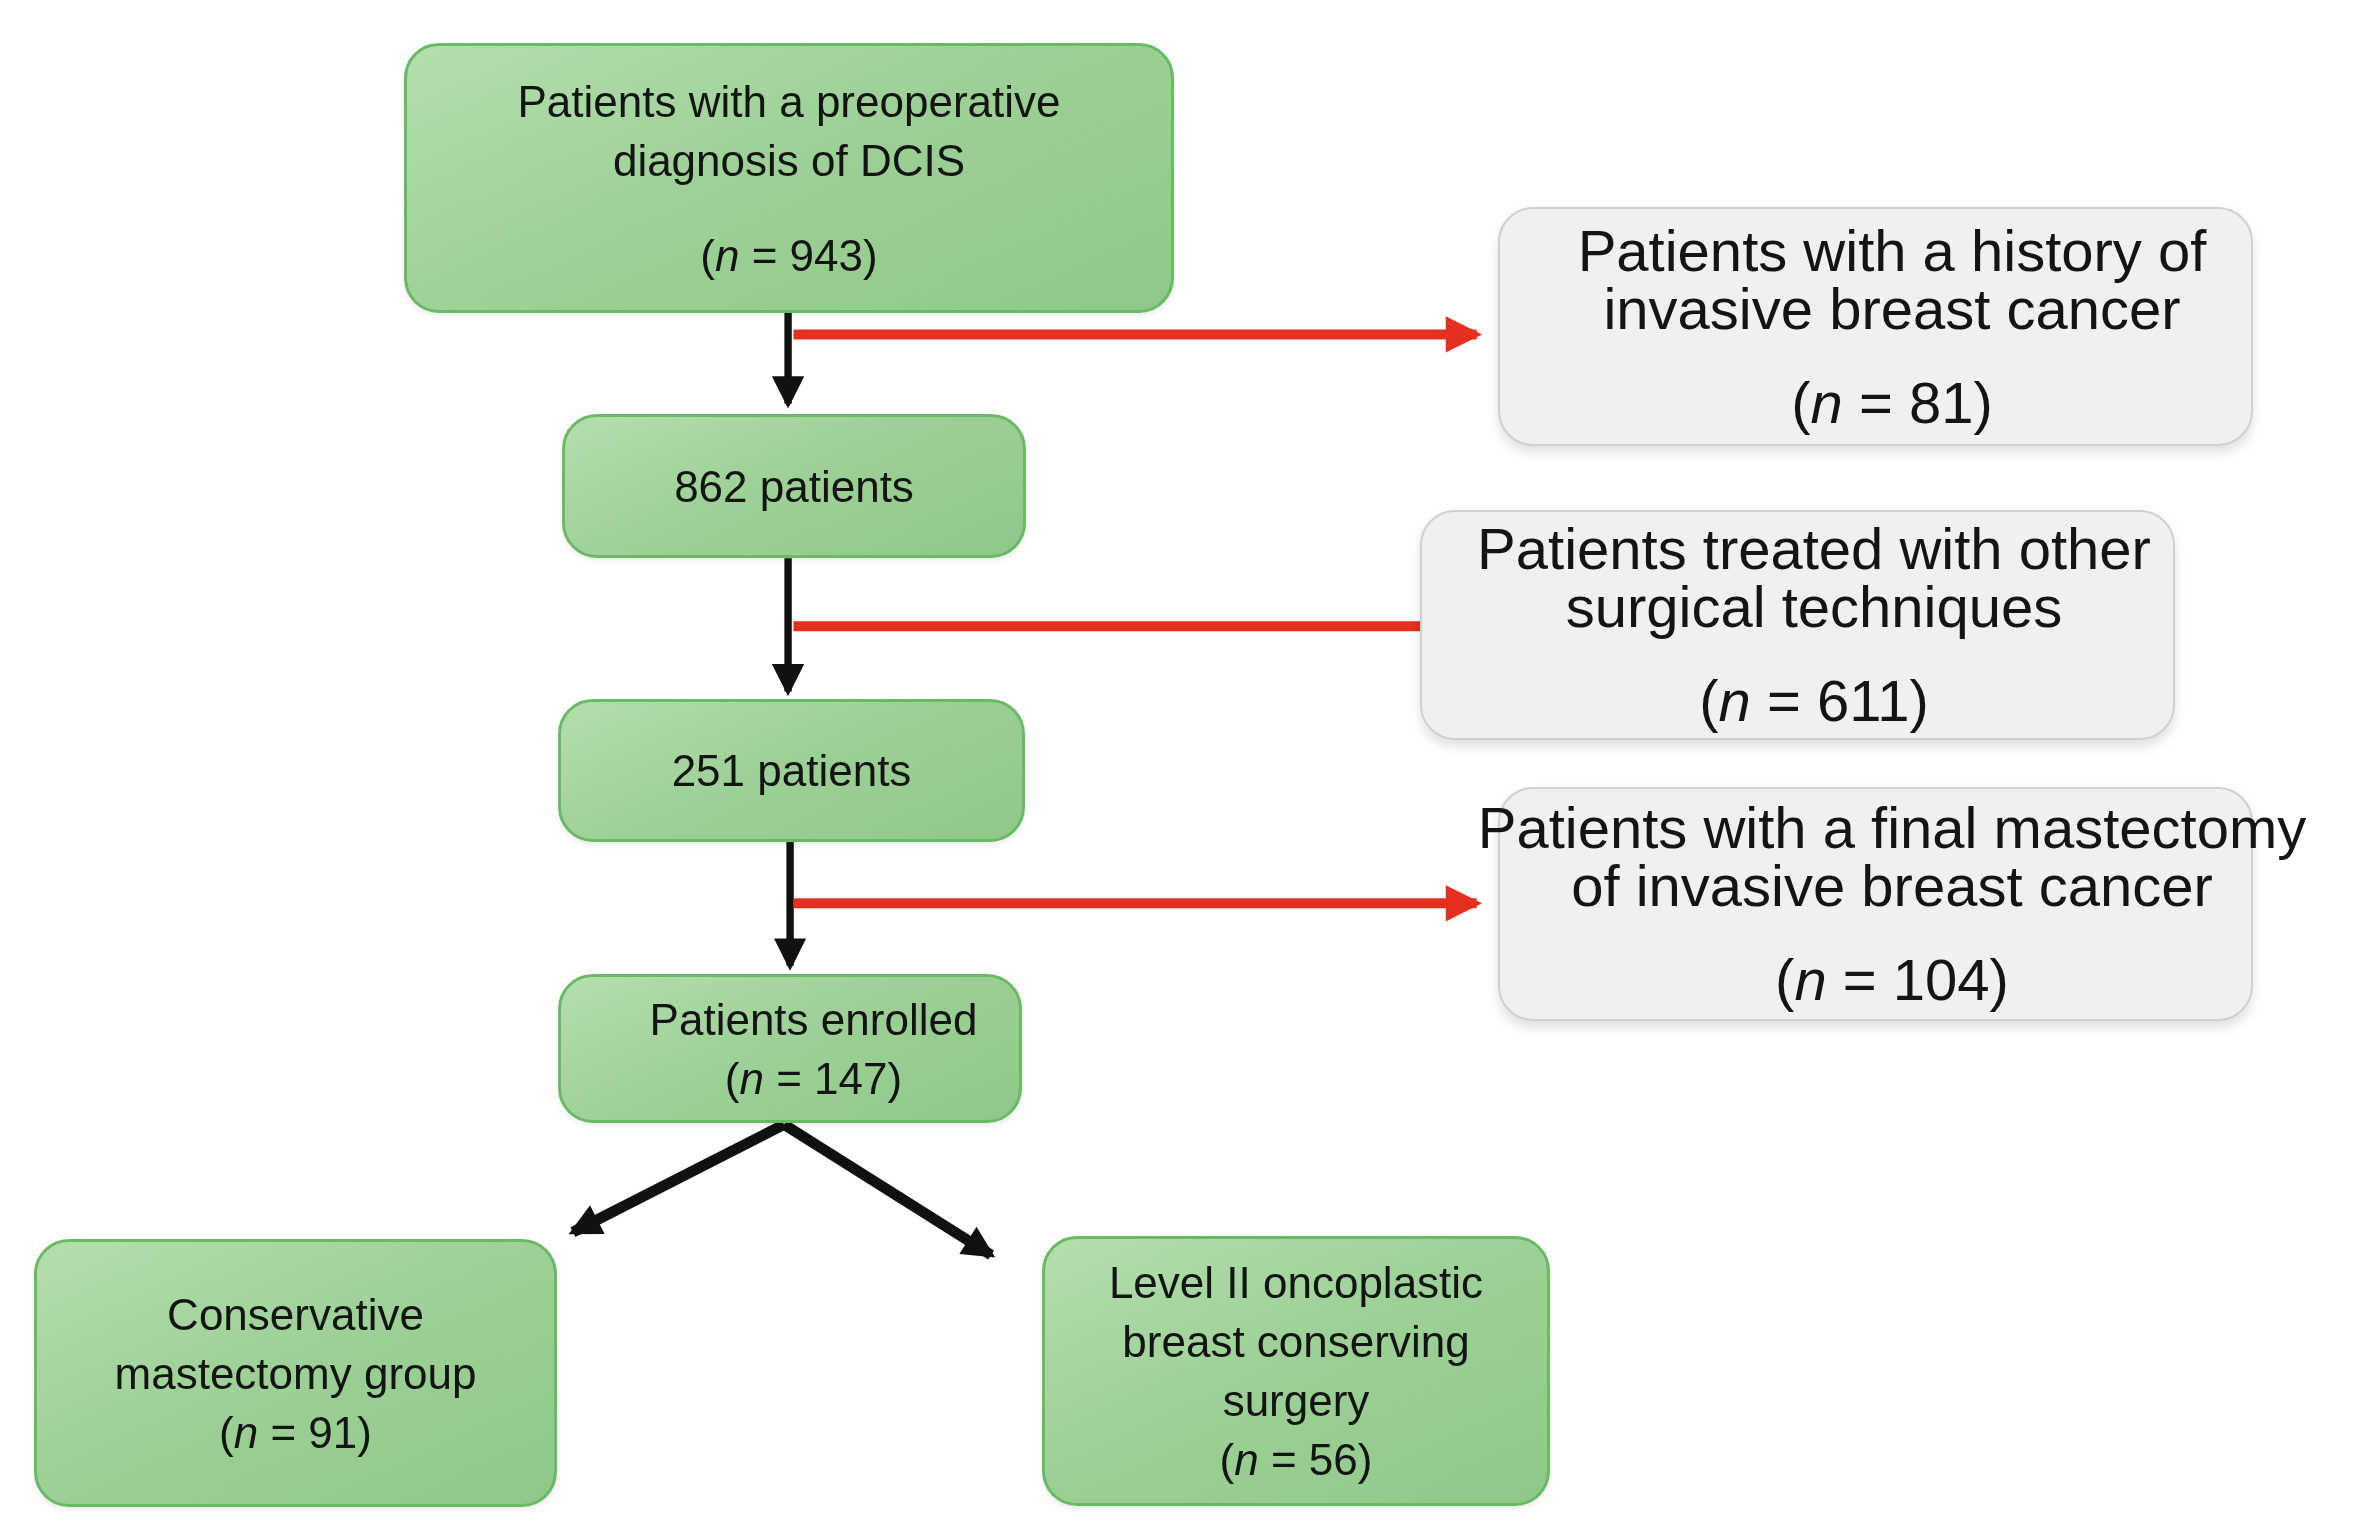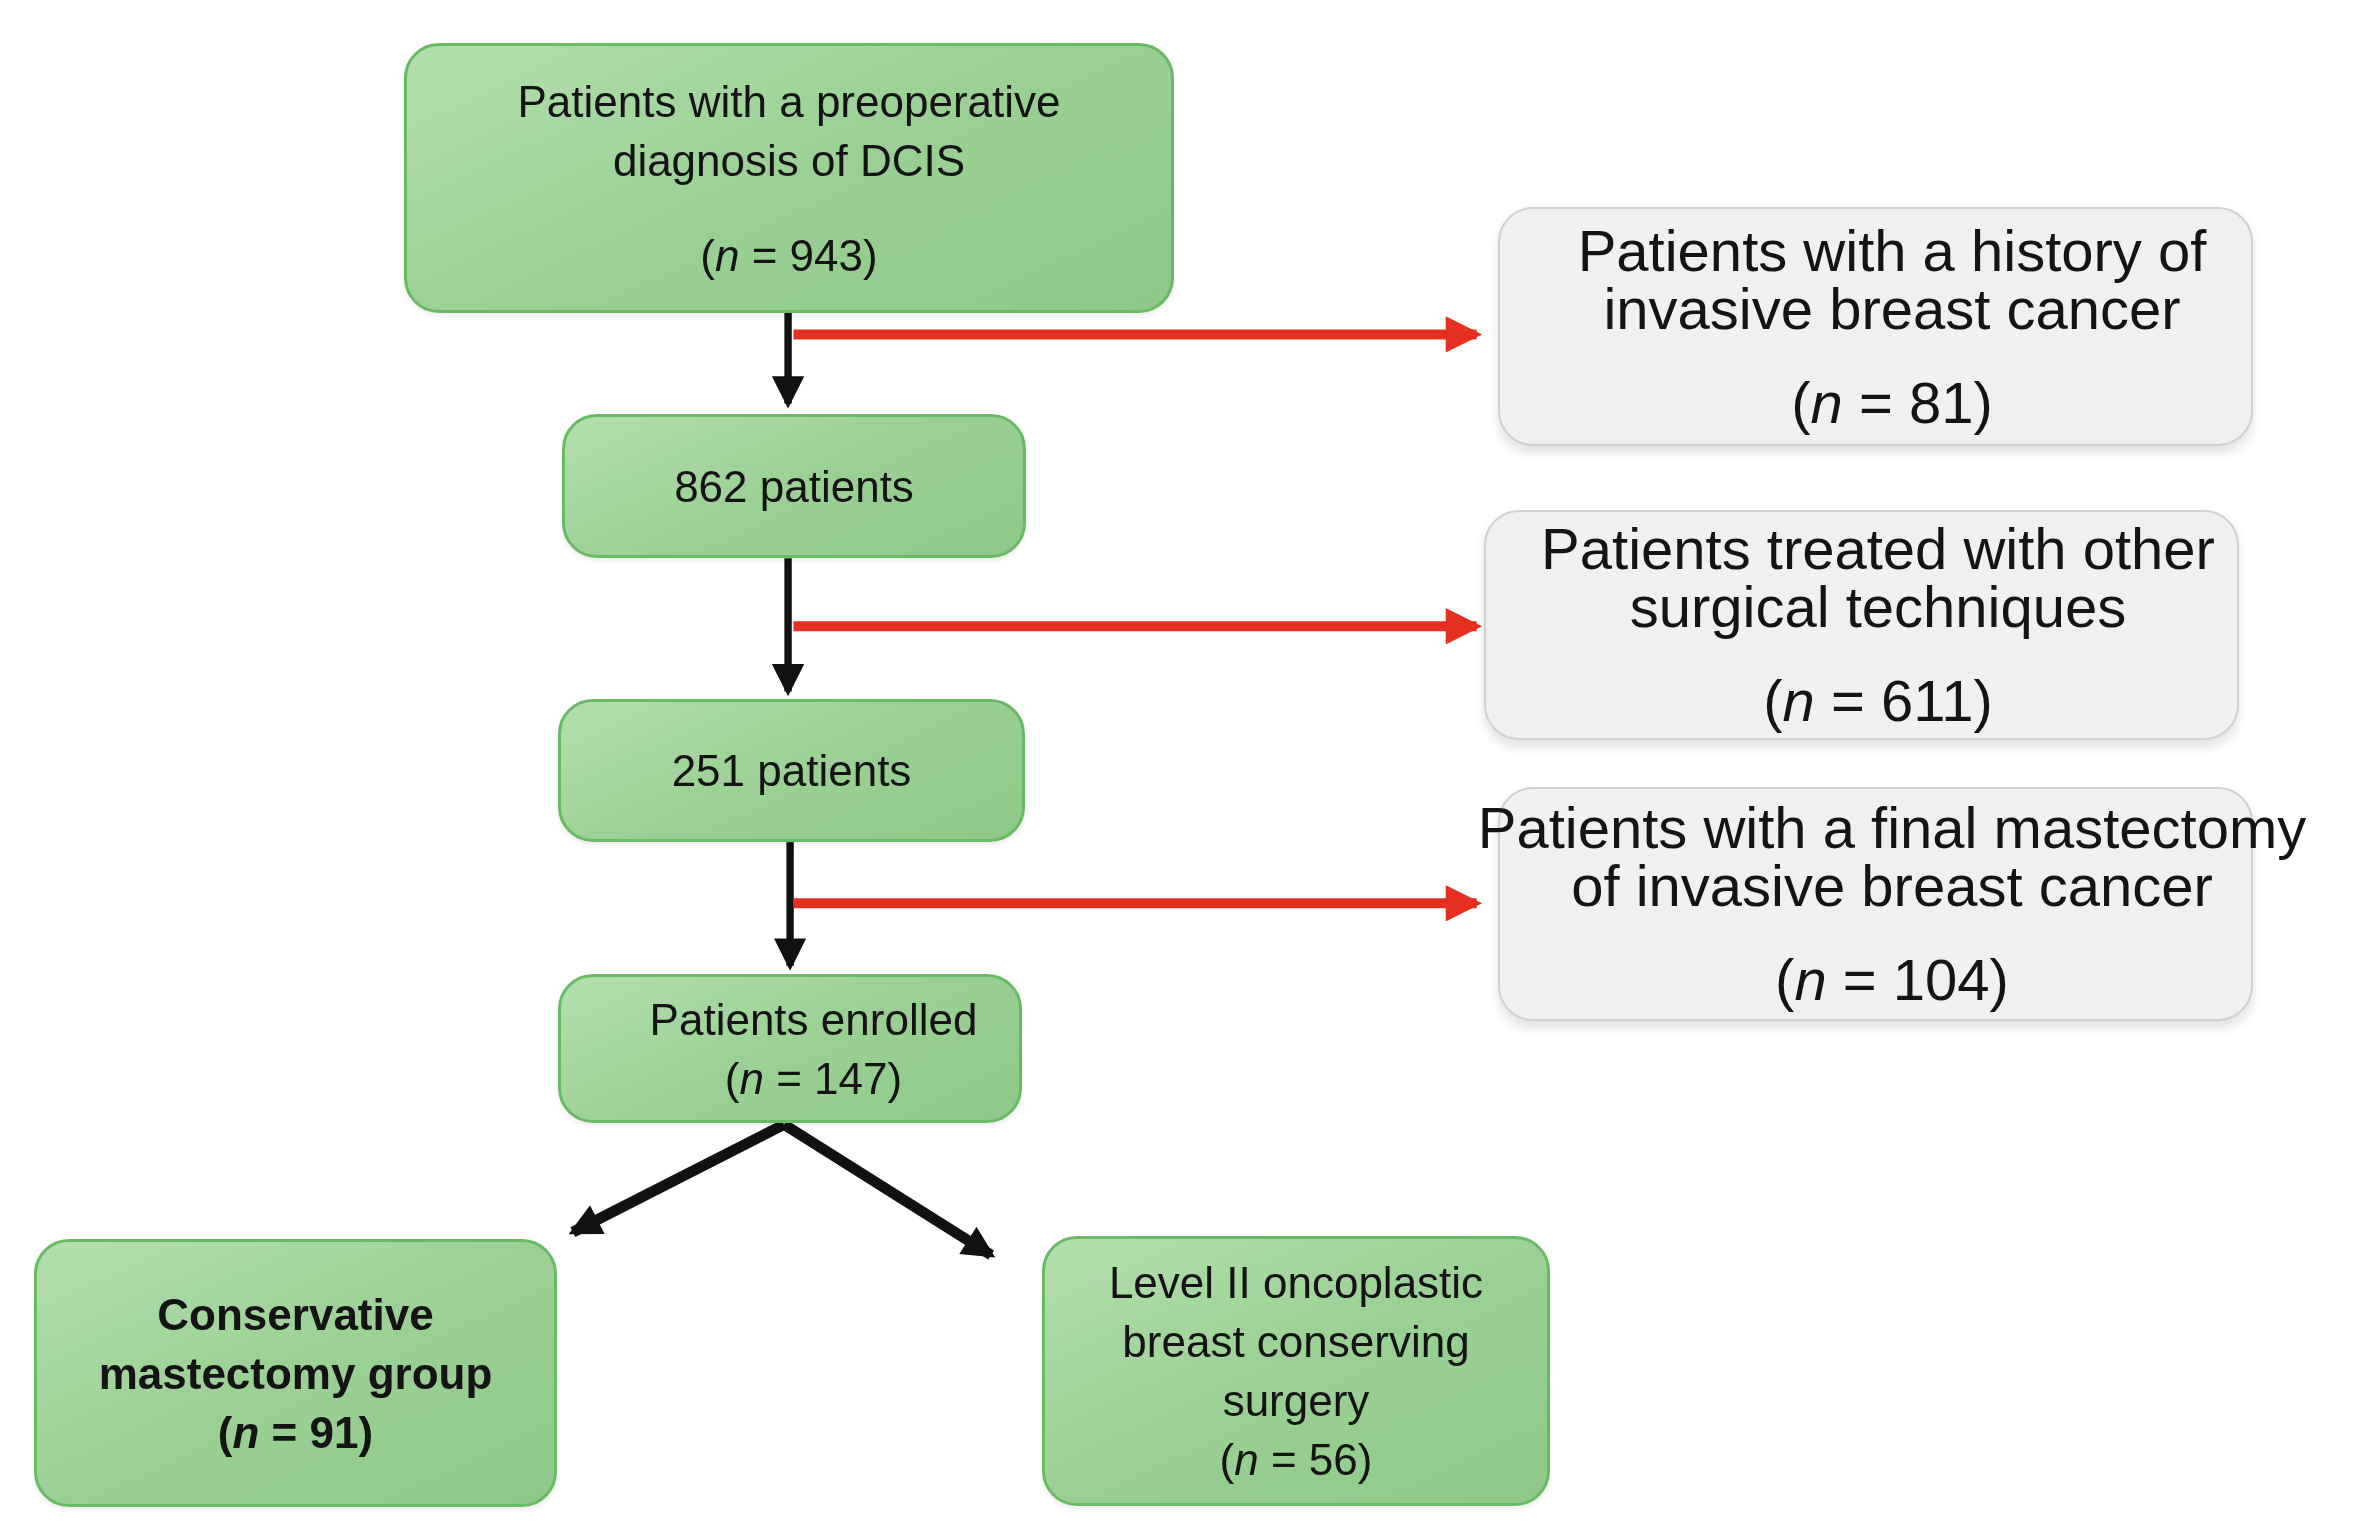--- a/index.html
+++ b/index.html
@@ -47,24 +47,24 @@
     padding-left: 33px;
   }
   .line { white-space: nowrap; }
   .gap-before-n .line:last-child { margin-top: 36px; }
 
   
   #node-preop        { left:  404px; top:   43px; width: 770px; height: 270px; }
   #node-862          { left:  562px; top:  414px; width:  464px; height: 144px; }
   #node-251          { left:  558px; top: 699px; width:  467px; height: 143px; }
   #node-enrolled     { left:  558px; top: 974px; width:  464px; height: 149px; padding-left: 47px; }
-  #node-mastectomy   { left:   34px; top: 1239px; width:  523px; height: 268px; font-weight: bold; }
+  #node-mastectomy   { left:   34px; top: 1239px; width:  523px; height: 268px; }
   #node-oncoplastic  { left: 1042px; top: 1236px; width:  508px; height: 270px; }
   #excl-history      { left: 1498px; top:  207px; width: 755px; height: 239px; }
-  #excl-other        { left: 1484px; top:  510px; width: 755px; height: 230px; }
+  #excl-other        { left: 1420px; top:  510px; width: 755px; height: 230px; }
   #excl-histology    { left: 1498px; top: 787px; width: 755px; height: 234px; }
 </style>
 </head>
 <body>
 
 <div class="canvas">
 
   <svg class="arrows" viewBox="0 0 3535 2291">
     <defs>
       <marker id="mh-black" viewBox="0 0 10 10" refX="8.5" refY="5" markerUnits="userSpaceOnUse" markerWidth="56" markerHeight="48" orient="auto">

